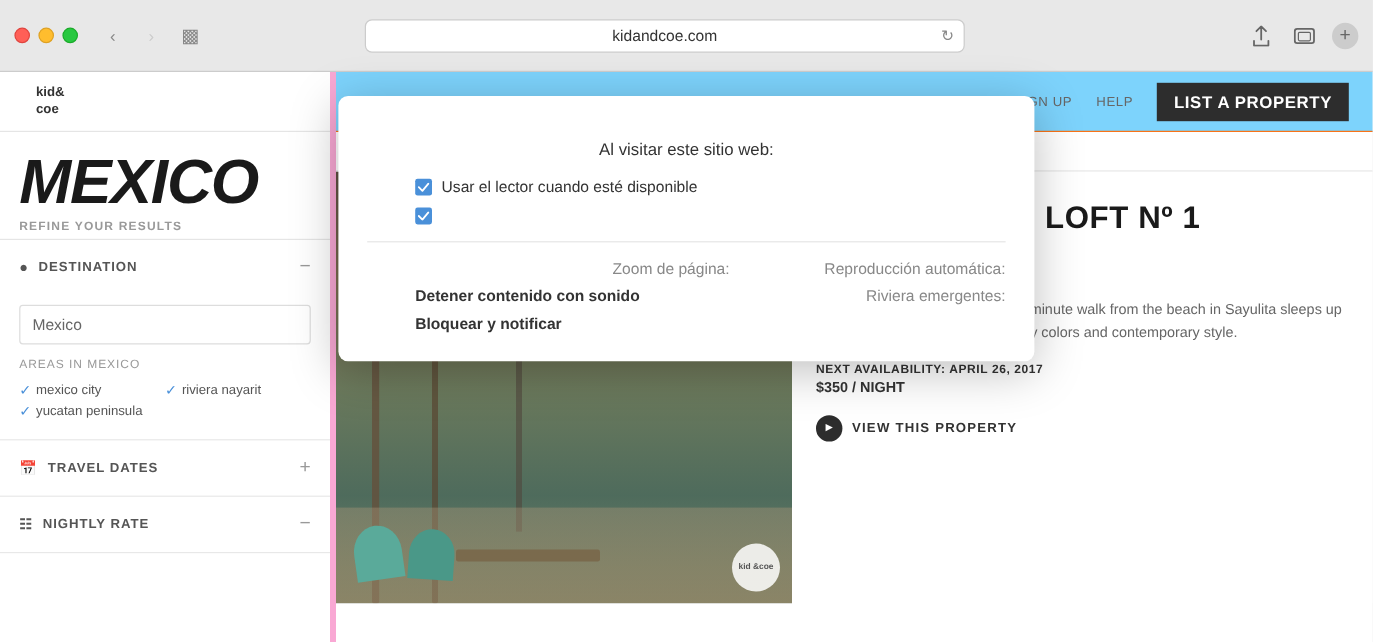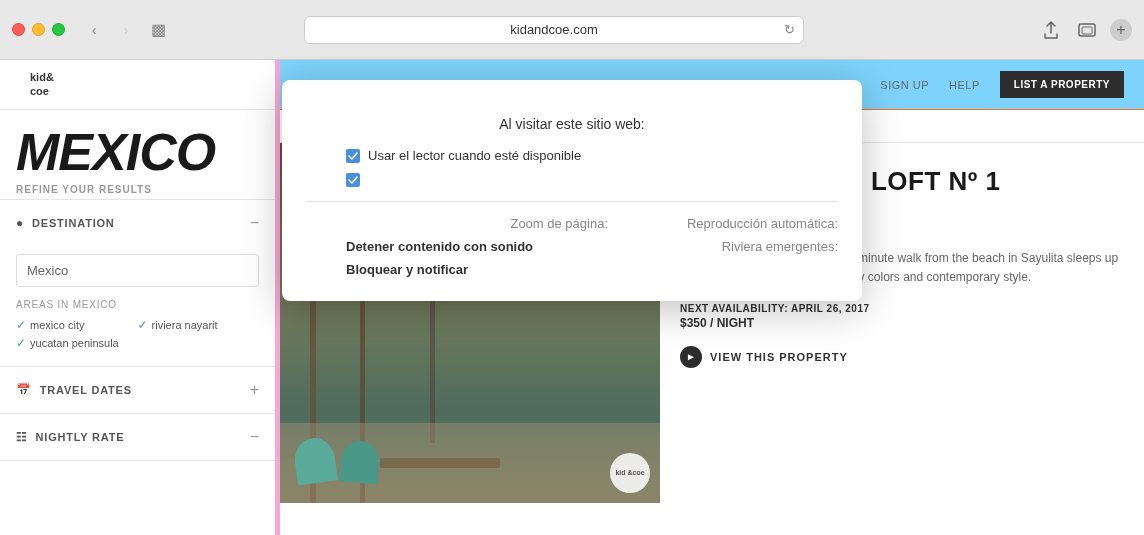--- a/index.html
+++ b/index.html
@@ -150,21 +150,21 @@
       font-size: 11px;
       color: #666;
       text-transform: uppercase;
       letter-spacing: 0.5px;
       cursor: pointer;
     }
     .header-nav-btn {
       background: #2d2d2d;
       color: white;
       padding: 8px 14px;
-      font-size: 10px;
+      font-size: 14px;
       font-weight: bold;
       text-transform: uppercase;
       letter-spacing: 0.5px;
       cursor: pointer;
       border: none;
     }
 
     
     .main-area {
       flex: 1;

